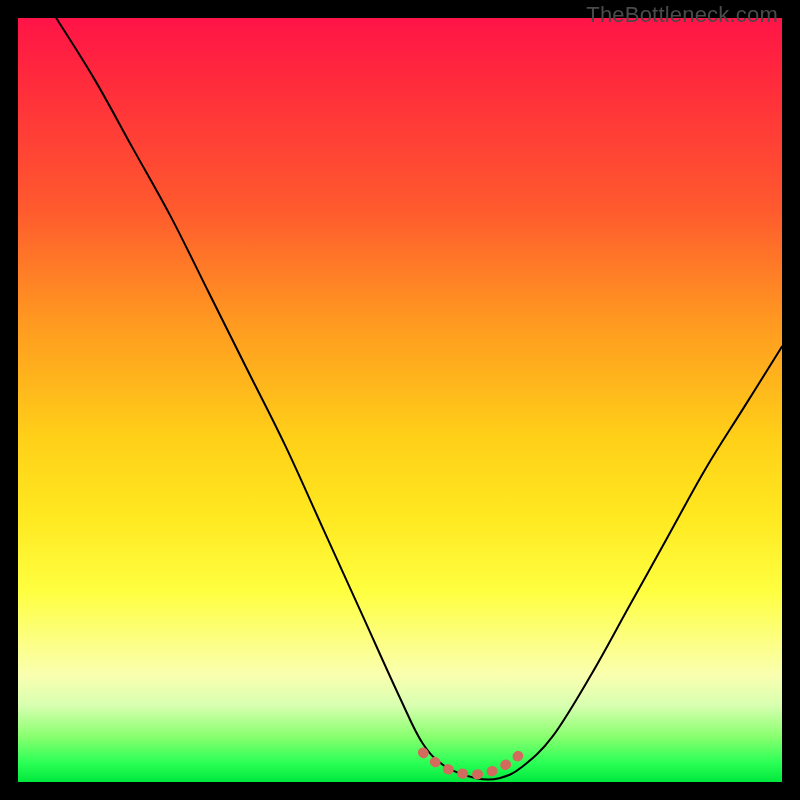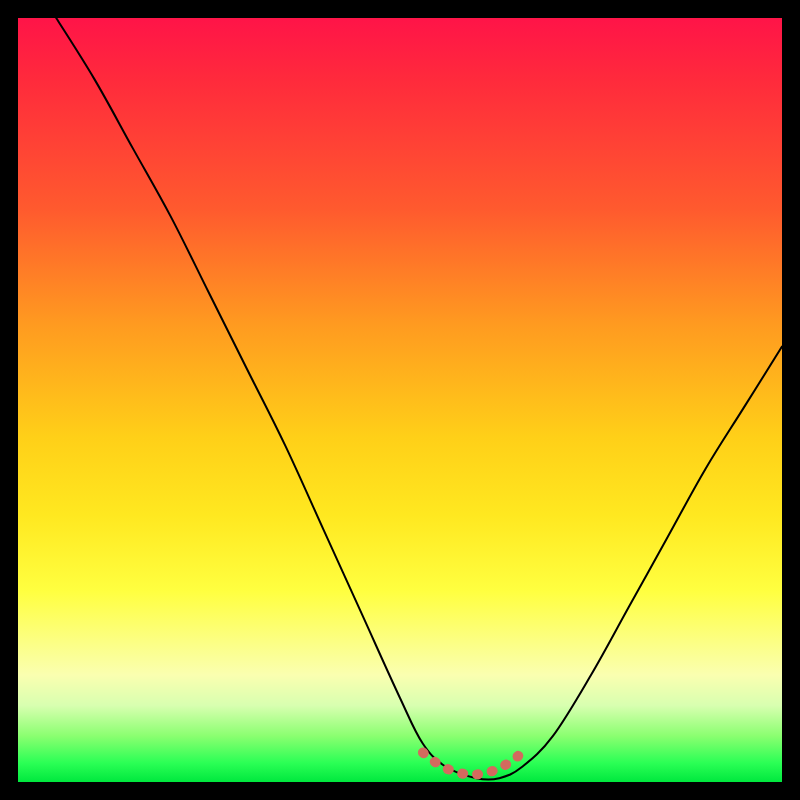--- a/index.html
+++ b/index.html
@@ -67,13 +67,14 @@
 </head>
 <body>
 
 <div class="frame">
   <div class="plot-area">
     <svg class="curve" viewBox="0 0 764 764" preserveAspectRatio="none">
       <path id="curve-path" class="curve-line" d="M 38.2 0 C 45.076 11.0016, 62.64800000000001 37.741600000000005, 76.4 61.120000000000005 C 90.152 84.4984, 100.848 105.1264, 114.6 129.88 C 128.352 154.6336, 139.048 172.5112, 152.8 198.64 C 166.55200000000002 224.76879999999997, 177.248 247.53599999999997, 191 275.03999999999996 C 204.752 302.544, 215.44799999999998 323.936, 229.2 351.44 C 242.952 378.944, 253.64799999999997 398.96079999999995, 267.4 427.84 C 281.152 456.7192, 291.848 481.6256, 305.6 511.88 C 319.35200000000003 542.1344, 330.048 565.6655999999999, 343.8 595.92 C 357.552 626.1744, 370.9984 656.5816, 382 679.96 C 393.0016 703.3384000000001, 396.66880000000003 713.4232, 404.92 725.8 C 413.1712 738.1768, 418.21360000000004 742.5316, 427.84000000000003 748.72 C 437.4664 754.9084, 448.7736 758.1171999999999, 458.4 760.18 C 468.02639999999997 762.2428, 473.0688 762.2428, 481.32 760.18 C 489.5712 758.1171999999999, 494.6136 756.2836, 504.24 748.72 C 513.8664 741.1564000000001, 522.4232 734.6623999999999, 534.8 718.16 C 547.1768 701.6576, 559.2479999999999 680.4184, 573 657.04 C 586.7520000000001 633.6615999999999, 597.4480000000001 613.0336, 611.2 588.28 C 624.952 563.5264, 635.648 544.2736, 649.4 519.52 C 663.1519999999999 494.7664, 673.8480000000001 474.1384, 687.6 450.76 C 701.352 427.3816, 712.048 411.6432, 725.8 389.64 C 739.5519999999999 367.6368, 757.124 339.52160000000003, 764 328.52000000000004"></path>
       <path id="valley-path" class="valley-marker" d="M 404.92 734.54 Q 429.75 756.54, 454.58 756.54 Q 479.40999999999997 756.54, 504.24 734.54"></path>
     </svg>
   </div>
+  <div class="watermark">TheBottleneck.com</div>
 </div>
 
 </body></html>

